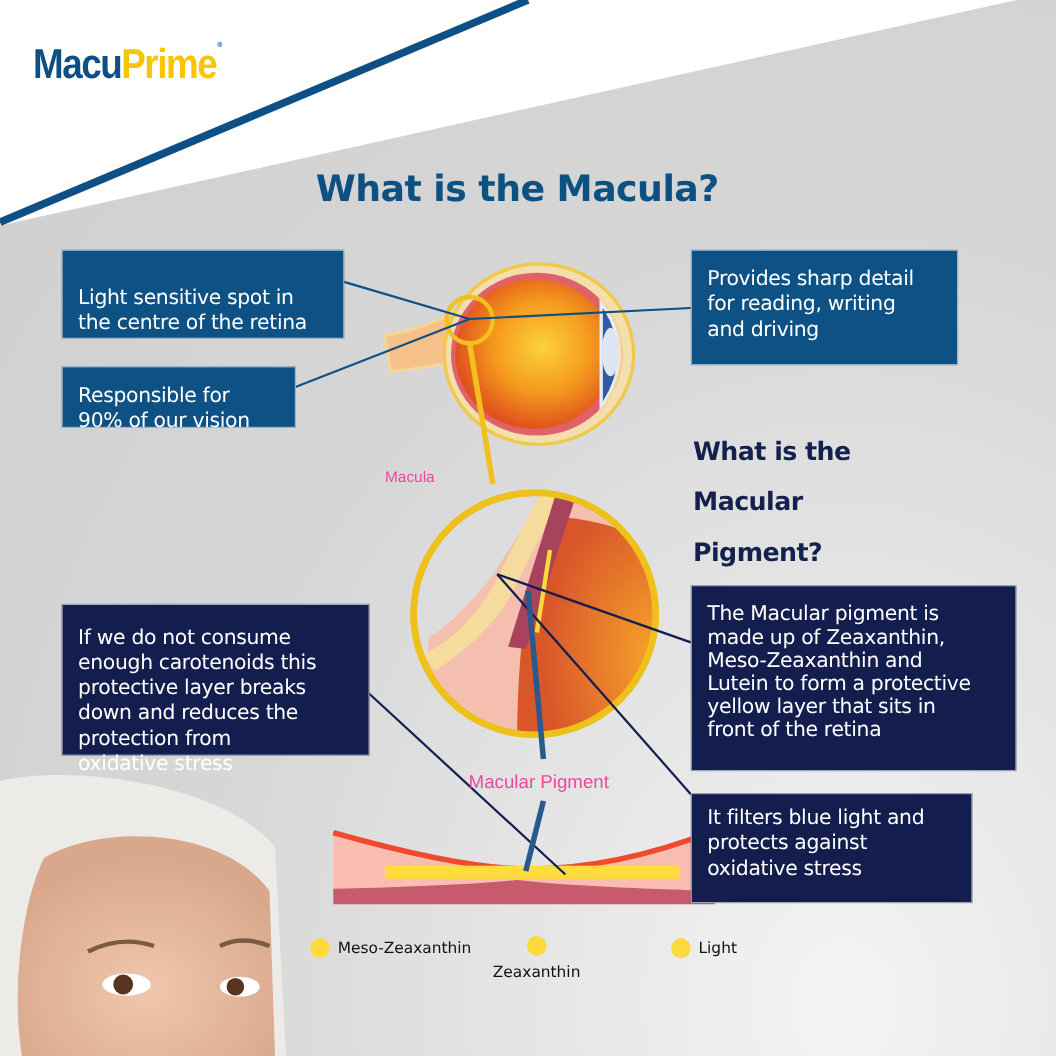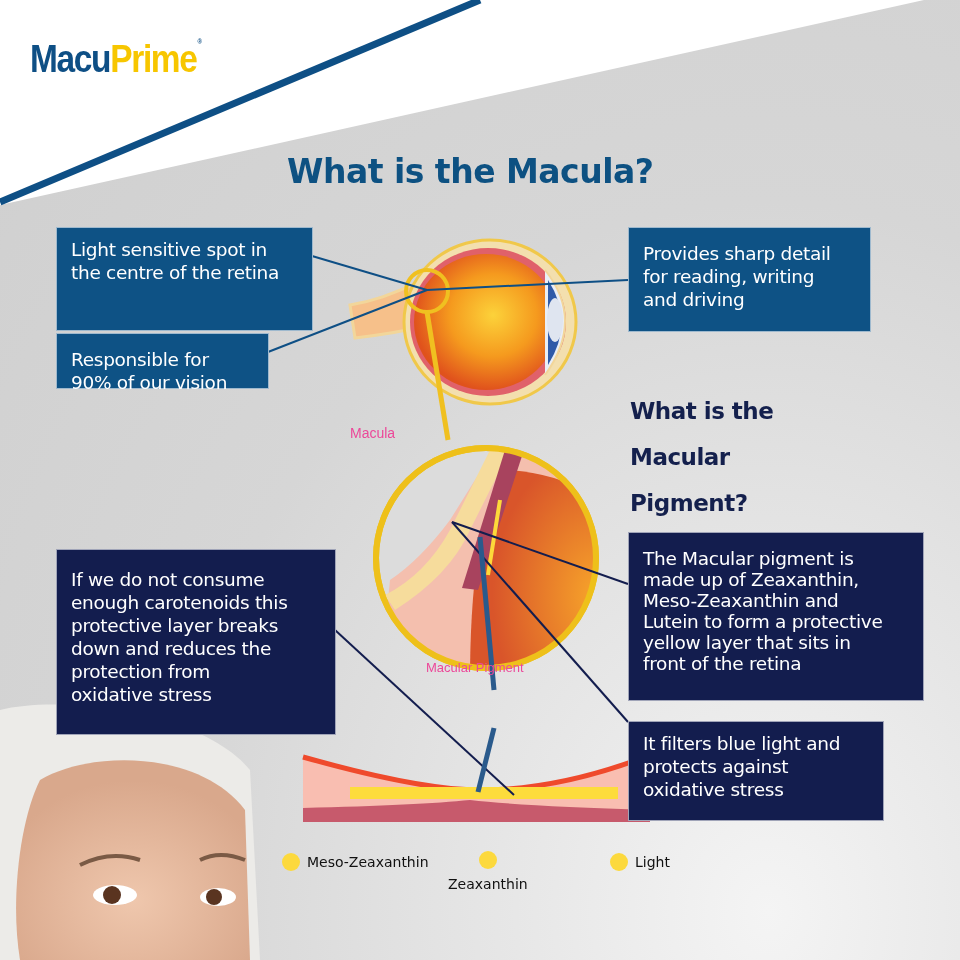--- a/index.html
+++ b/index.html
@@ -115,36 +115,36 @@
 
   <line x1="452" y1="522" x2="628" y2="584" stroke="#131d4e" stroke-width="2"></line>
   <line x1="452" y1="522" x2="628" y2="722" stroke="#131d4e" stroke-width="2"></line>
   <line x1="335" y1="630" x2="514" y2="795" stroke="#131d4e" stroke-width="2"></line>
 
   <line x1="480" y1="537" x2="494" y2="690" stroke="#2a5a8c" stroke-width="5"></line>
   <line x1="494" y1="728" x2="478" y2="792" stroke="#2a5a8c" stroke-width="5"></line>
 </svg>
 
 <div class="lbl" style="left:350px; top:425px;">Macula</div>
-<div class="lbl" style="left:426px; top:660px; font-size:13px;">Macular Pigment</div>
+<div class="lbl" style="left:426px; top:701px; font-size:17px;">Macular Pigment</div>
 
-<div class="box blue" style="left:56px; top:227px; width:257px; height:104px; padding-top:10px;">Light sensitive spot in
+<div class="box blue" style="left:56px; top:227px; width:257px; height:81px; padding-top:31px;">Light sensitive spot in
 the centre of the retina</div>
 <div class="box blue" style="left:56px; top:333px; width:213px; height:56px; padding-top:14px;">Responsible for
 90% of our vision</div>
 <div class="box blue" style="left:628px; top:227px; width:243px; height:105px; padding-top:14px;">Provides sharp detail
 for reading, writing
 and driving</div>
 <div class="box navy" style="left:628px; top:532px; width:296px; height:169px; padding-top:15px; line-height:21px;">The Macular pigment is
 made up of Zeaxanthin,
 Meso-Zeaxanthin and
 Lutein to form a protective
 yellow layer that sits in
 front of the retina</div>
-<div class="box navy" style="left:56px; top:549px; width:280px; height:186px; padding-top:18px;">If we do not consume
+<div class="box navy" style="left:56px; top:549px; width:280px; height:138px; padding-top:18px;">If we do not consume
 enough carotenoids this
 protective layer breaks
 down and reduces the
 protection from
 oxidative stress</div>
 <div class="box navy" style="left:628px; top:721px; width:256px; height:100px; ">It filters blue light and
 protects against
 oxidative stress</div>
 
 <div class="legend" style="left:282px;">

